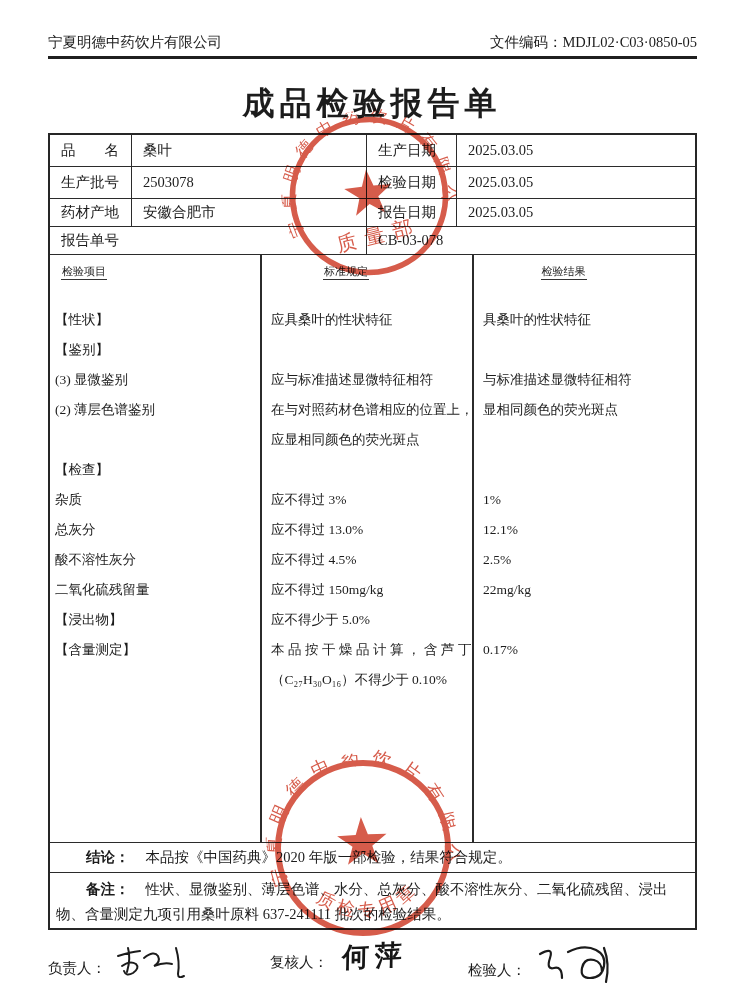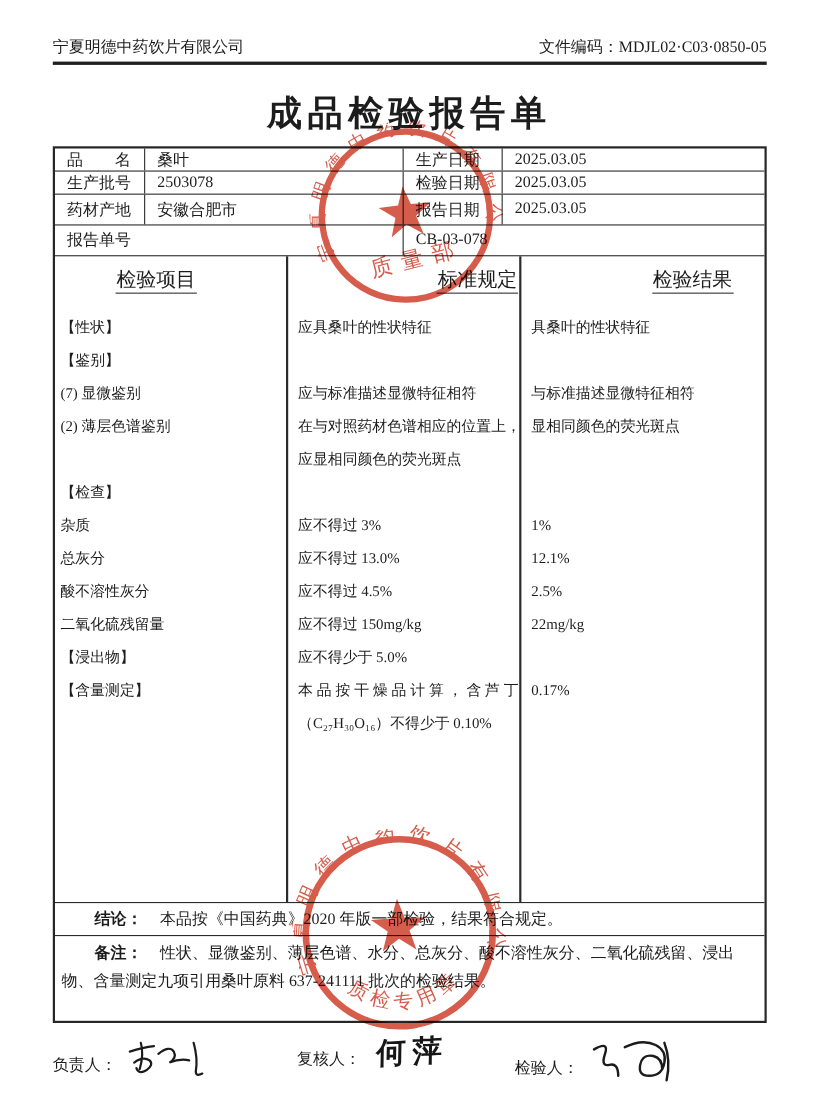--- a/index.html
+++ b/index.html
@@ -23,28 +23,28 @@
   .report-table { position:absolute; left:48px; top:133px; width:649px; height:797px;
     border:2px solid #262626; font-size:14.5px; }
 
   .info-row { display:flex; border-bottom:1.5px solid #2b2b2b; }
   .info-row .cell { display:flex; align-items:center; padding-left:11px; }
   .cw-label  { width:82px;  border-right:1.5px solid #2b2b2b; }
   .cw-value  { width:235px; border-right:1.5px solid #2b2b2b; }
   .cw-label2 { width:90px;  border-right:1.5px solid #2b2b2b; }
   .cw-value2 { flex:1; }
   .cw-span-left { width:317px; border-right:1.5px solid #2b2b2b; }
-  .h33 { height:21px; } .h28 { height:28px; }
+  .h33 { height:32px; } .h28 { height:28px; }
 
   
   .body-section { position:relative; height:588px; border-bottom:1.5px solid #2b2b2b; }
   .vline { position:absolute; top:0; bottom:0; width:1.5px; background:#2b2b2b; }
   .vline.v1 { left:210px; } .vline.v2 { left:422px; }
   .col-heads { position:absolute; top:9px; left:0; right:0; display:flex; height:24px; }
-  .ch { font-size:18px;margin-left:44px; }
+  .ch { font-size:11px; }
   .ch span { border-bottom:1.2px solid #333; padding:0 1px 2px 1px; }
   .ch.c1h { width:210px; padding-left:11px; }
   .ch.c2h { width:172px; text-align:center; }
   .ch.c3h { flex:1; text-align:center; }
 
   .body-lines { position:absolute; top:50px; left:0; right:0; }
   .bline { display:flex; height:30px; align-items:center; font-size:13.5px; white-space:nowrap; }
   .bline .c1 { width:210px; padding-left:5px; }
   .bline .c2 { width:212px; padding-left:11px; }
   .bline .c3 { flex:1; padding-left:11px; }
@@ -126,21 +126,21 @@
           <div class="c1">【性状】</div>
           <div class="c2">应具桑叶的性状特征</div>
           <div class="c3">具桑叶的性状特征</div>
         </div>
         <div class="bline">
           <div class="c1">【鉴别】</div>
           <div class="c2"></div>
           <div class="c3"></div>
         </div>
         <div class="bline">
-          <div class="c1">(7) 显微鉴别</div>
+          <div class="c1">(3) 显微鉴别</div>
           <div class="c2">应与标准描述显微特征相符</div>
           <div class="c3">与标准描述显微特征相符</div>
         </div>
         <div class="bline">
           <div class="c1">(2) 薄层色谱鉴别</div>
           <div class="c2">在与对照药材色谱相应的位置上，</div>
           <div class="c3">显相同颜色的荧光斑点</div>
         </div>
         <div class="bline">
           <div class="c1"></div>

